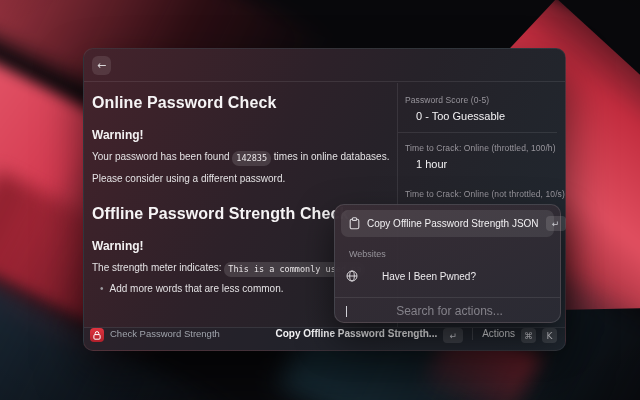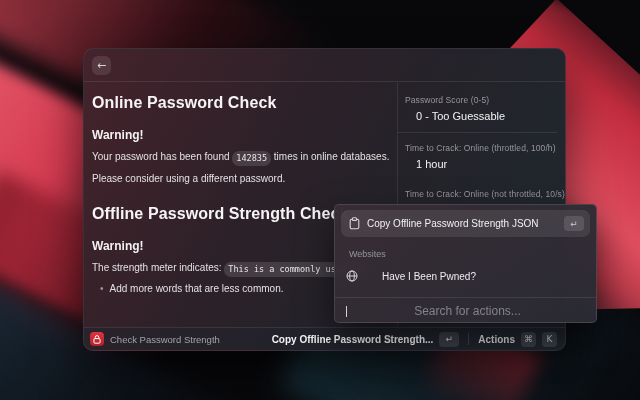--- a/index.html
+++ b/index.html
@@ -49,21 +49,21 @@
   .bullet-dot { color:#9b999e; font-size:10px; line-height:12px; }
 
   .meta-pane { position:absolute; left:313px; top:34px; right:0; bottom:23px;
                border-left:1px solid rgba(255,255,255,.09); padding:12px 8px 0 7px; }
   .meta-label { font-size:8.5px; color:#98959c; letter-spacing:.1px; white-space:nowrap; }
   .meta-value { font-size:11px; color:#f3f2f4; font-weight:500; margin-top:5px; white-space:nowrap;padding-left:11px; }
   .meta-div { height:1px; background:rgba(255,255,255,.09); margin:10px 0 10px -7px; }
   .mt7 { margin-top:19px; }
 
   
-  .popup { position:absolute; left:250px; top:155px; width:263px; height:119px; border-radius:5px; z-index:5;
+  .popup { position:absolute; left:250px; top:155px; width:227px; height:119px; border-radius:10px; z-index:5;
            background:linear-gradient(150deg, rgba(57,45,53,.985), rgba(42,43,52,.985));
            border:1px solid rgba(255,255,255,.12); box-shadow:0 16px 36px rgba(0,0,0,.55); }
   .sel-row { position:absolute; left:6px; right:6px; top:5px; height:27px; border-radius:7px;
              background:rgba(255,255,255,.09); display:flex; align-items:center; padding:0 6px 0 8px; gap:7px; cursor:pointer; }
   .sel-label { font-size:10px; color:#f1f0f2; font-weight:500; flex:1; white-space:nowrap; }
   .websites-label { position:absolute; left:14px; top:44px; font-size:9px; color:#97949b; }
   .hibp-row { position:absolute; left:11px; top:61px; height:20px; display:flex; align-items:center; gap:24px; cursor:pointer; }
   .hibp-label { font-size:10px; color:#edebee; font-weight:500; }
   .popup-div { position:absolute; left:0; right:0; top:92px; height:1px; background:rgba(255,255,255,.09); }
   .search-row { position:absolute; left:11px; right:10px; top:98px; height:16px; display:flex; align-items:center; }
@@ -72,29 +72,29 @@
                   font-family:"Liberation Sans",sans-serif; padding:0;text-align:center; }
   .search-input::placeholder { color:#84828a; }
 
   .key { height:15px; min-width:15px; padding:0 3px; border-radius:4px; background:rgba(255,255,255,.12);
          color:#c9cad0; font-size:9px; display:flex; align-items:center; justify-content:center;
          font-family:"DejaVu Sans",sans-serif; }
   .key.wide { min-width:20px; }
 
   
   .footer { position:absolute; left:0; right:0; bottom:0; height:23px; border-top:1px solid rgba(255,255,255,.09);
-            background:rgba(30,36,45,.45); border-radius:0 0 9px 9px; display:flex; align-items:center;
+            background:rgba(30,36,45,.45); border-radius:0 0 9px 9px; display:flex; 
             padding:0 8px 0 6px; gap:6px; }
   .app-icon { width:14px; height:14px; border-radius:4px; background:linear-gradient(180deg,#e03440,#b01f2a);
               display:flex; align-items:center; justify-content:center; flex:none; }
   .app-name { font-size:9.5px; color:#9fa3ab; white-space:nowrap; }
   .spacer { flex:1; }
   .primary-label { font-size:10px; font-weight:bold; color:#f3f3f5; white-space:nowrap; }
   .footer-div { width:1px; height:12px; background:rgba(255,255,255,.14); margin:0 3px; }
-  .actions-label { font-size:10px; color:#dadbde; font-weight:700; }
+  .actions-label { font-size:10px; color:#dadbde; font-weight:400; }
   svg { display:block; }
 </style>
 </head>
 <body>
 
 <div class="bg">
   <div class="s1"></div>
   <div class="s2"></div>
   <div class="s2b"></div>
   <div class="s3"></div>

